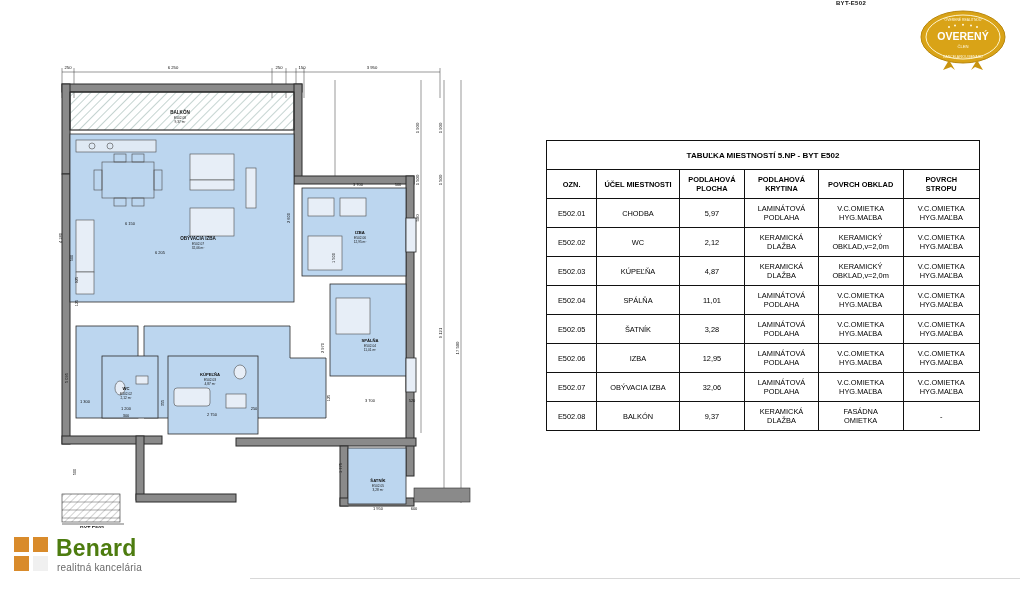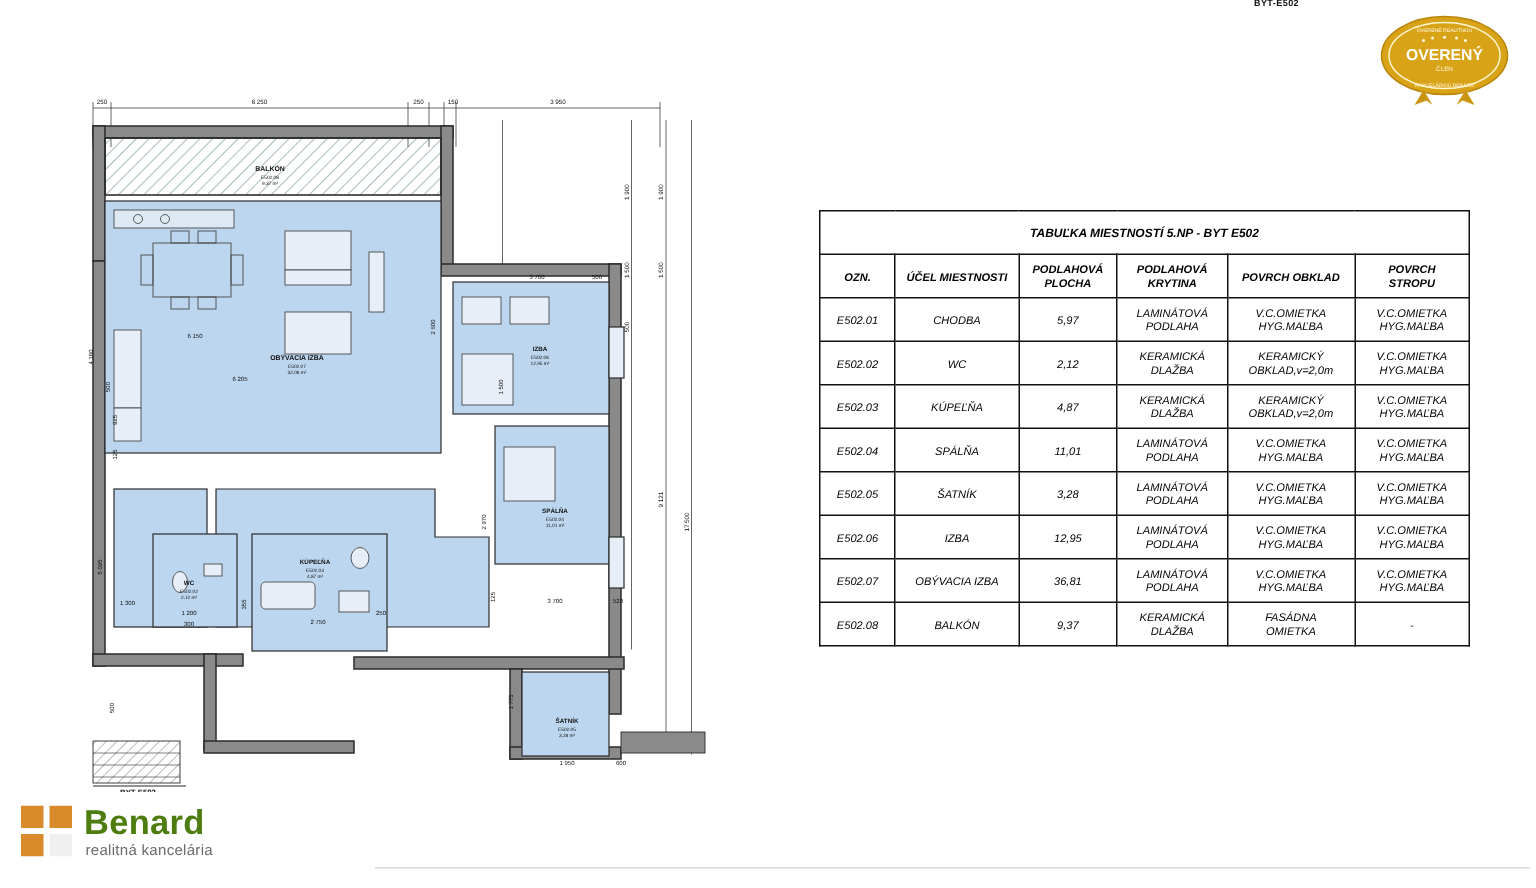--- a/index.html
+++ b/index.html
@@ -29,21 +29,20 @@
   }
   .plan svg{display:block;}
 
   
   .table-wrap{
     position:absolute;left:546px;top:140px;width:434px;
   }
   table.rooms{
     border-collapse:collapse;width:434px;
     font-size:7.4px;
-    font-style:italic;
   }
   table.rooms td,table.rooms th{
     border:1px solid #111;
     padding:2px 3px;
     text-align:center;
     vertical-align:middle;
     line-height:9px;
     height:24px;
   }
   .tbl-title{
@@ -440,21 +439,21 @@
         </td>
         <td class="sp">
           <div>V.C.OMIETKA</div>
           <div>HYG.MAĽBA</div>
         </td>
       </tr>
 
       <tr>
         <td class="oz">E502.07</td>
         <td class="nm">OBÝVACIA IZBA</td>
-        <td class="pl">36,81</td>
+        <td class="pl">32,06</td>
         <td class="kr">
           <div>LAMINÁTOVÁ</div>
           <div>PODLAHA</div>
         </td>
         <td class="st">
           <div>V.C.OMIETKA</div>
           <div>HYG.MAĽBA</div>
         </td>
         <td class="sp">
           <div>V.C.OMIETKA</div>

